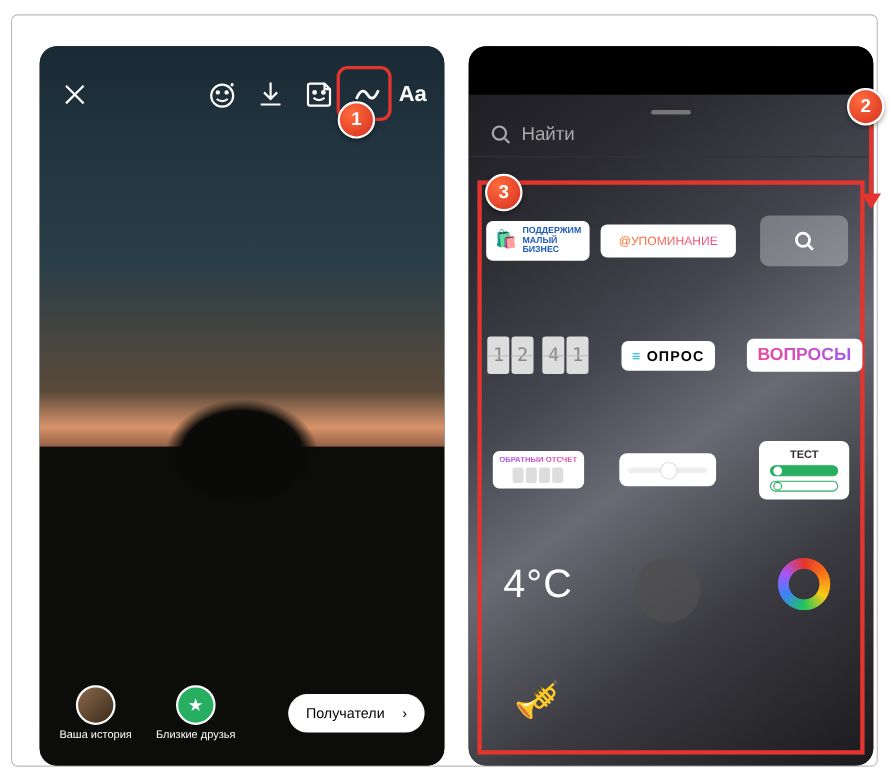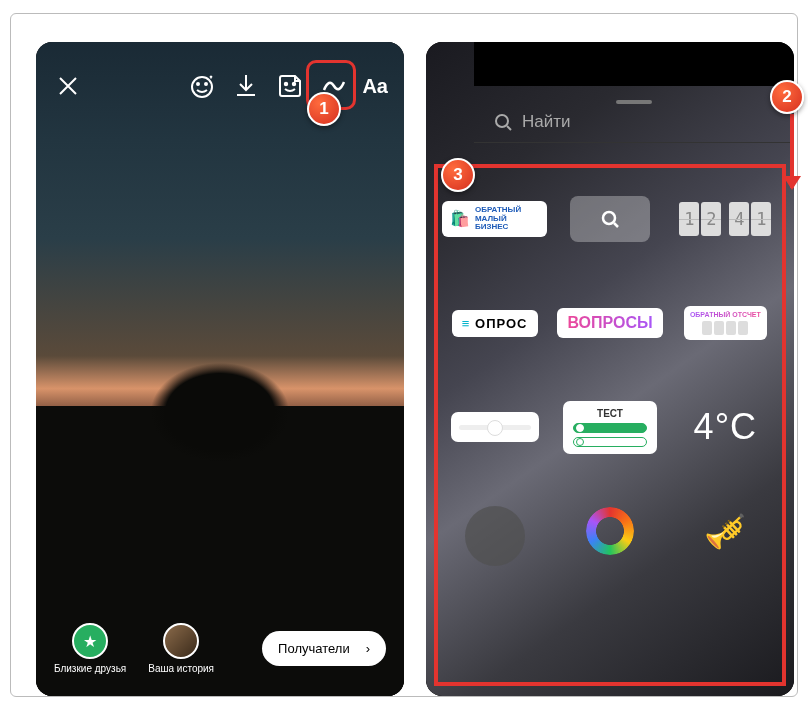--- a/index.html
+++ b/index.html
@@ -115,21 +115,20 @@
     }
 
     
     .panel-bg {
       width: 100%; height: 100%;
       background: linear-gradient(145deg,
         #1a1a20 0%, #2a2a30 20%, #454550 40%, #6a6a75 55%,
         #3a3a40 75%, #1a1a1e 100%);
       position: relative;
       backdrop-filter: blur(20px);
-      padding-left: 48px;
     }
     .panel-top { height: 44px; background: #000; }
     .drag-handle {
       width: 36px; height: 4px; background: #777; border-radius: 2px;
       margin: 14px auto 8px;
     }
     .search-row {
       display: flex; align-items: center; gap: 10px;
       padding: 0 20px 10px;
       color: #aaa;
@@ -216,21 +215,21 @@
       -webkit-background-clip:text;background-clip:text;-webkit-text-fill-color:transparent;
       text-align:center;line-height:1.1;}
     .cd-bars{display:flex;gap:2px;}
     .cd-bar{width:10px;height:14px;background:#ddd;border-radius:2px;}
     .stk-slider {
       width:88px;height:30px;background:#fff;border-radius:7px;
       display:flex;align-items:center;padding:0 8px;}
     .slider-track{flex:1;height:5px;background:#eee;border-radius:3px;position:relative;}
     .slider-track::after{content:"";position:absolute;left:40%;top:-5px;width:14px;height:14px;background:#fff;border:1px solid #ddd;border-radius:50%;}
     .stk-quiz {
-      background:#fff;border-radius:7px;padding:7px 10px;width:94px;
+      background:#fff;border-radius:7px;padding:7px 10px;width:82px;
       display:flex;flex-direction:column;align-items:center;gap:4px;}
     .quiz-title{font-size:10px;font-weight:700;color:#333;}
     .quiz-opt{width:100%;height:10px;border-radius:5px;border:1px solid #27ae60;display:flex;align-items:center;padding-left:2px;}
     .quiz-opt.sel{background:#27ae60;}
     .quiz-opt::before{content:"";width:6px;height:6px;border-radius:50%;border:1px solid #27ae60;}
     .quiz-opt.sel::before{background:#fff;border-color:#fff;}
     .stk-temp {
       color:#fff;font-size:36px;font-weight:300;letter-spacing:1px;
       background:none;
     }
@@ -322,26 +321,26 @@
               <path d="M4 18 Q9 6 14 14 T24 10" stroke-width="2.5"></path>
             </svg>
         </div>
         <div class="tb-text">Aa</div>
       </div>
 
       <div class="sticker-highlight"></div>
 
       <div class="bottom-bar">
         <div class="story-dest">
+          <div class="dest-circle your-story-circle"></div>
+          <span>Ваша история</span>
+        </div>
+        <div class="story-dest">
           <div class="dest-circle close-friends-circle"></div>
           <span>Близкие друзья</span>
-        </div>
-        <div class="story-dest">
-          <div class="dest-circle your-story-circle"></div>
-          <span>Ваша история</span>
         </div>
         <div class="recipients-btn">
           <span>Получатели</span>
           <span>›</span>
         </div>
       </div>
     </div>
   </div>
 
   <div class="phone phone-right">
@@ -355,21 +354,24 @@
           </svg>
         <span class="placeholder">Найти</span>
       </div>
 
       <div class="sticker-grid-outline"></div>
 
       <div class="sticker-grid">
 
         <div class="stk stk-small-biz">
           <span class="bag">🛍️</span>
-          <span>ОБРАТНЫЙ МАЛЫЙ БИЗНЕС</span>
+          <span>ПОДДЕРЖИМ МАЛЫЙ БИЗНЕС</span>
+        </div>
+        <div class="stk-mention-wrap">
+          <span class="stk-mention">@УПОМИНАНИЕ</span>
         </div>
 
         <div class="stk-gif">
           <svg>
               <circle cx="8" cy="8" r="6"></circle>
               <path d="M13 13 L17 17"></path>
             </svg>
         </div>
         <div class="stk-time">
           <div class="flip">1</div>

